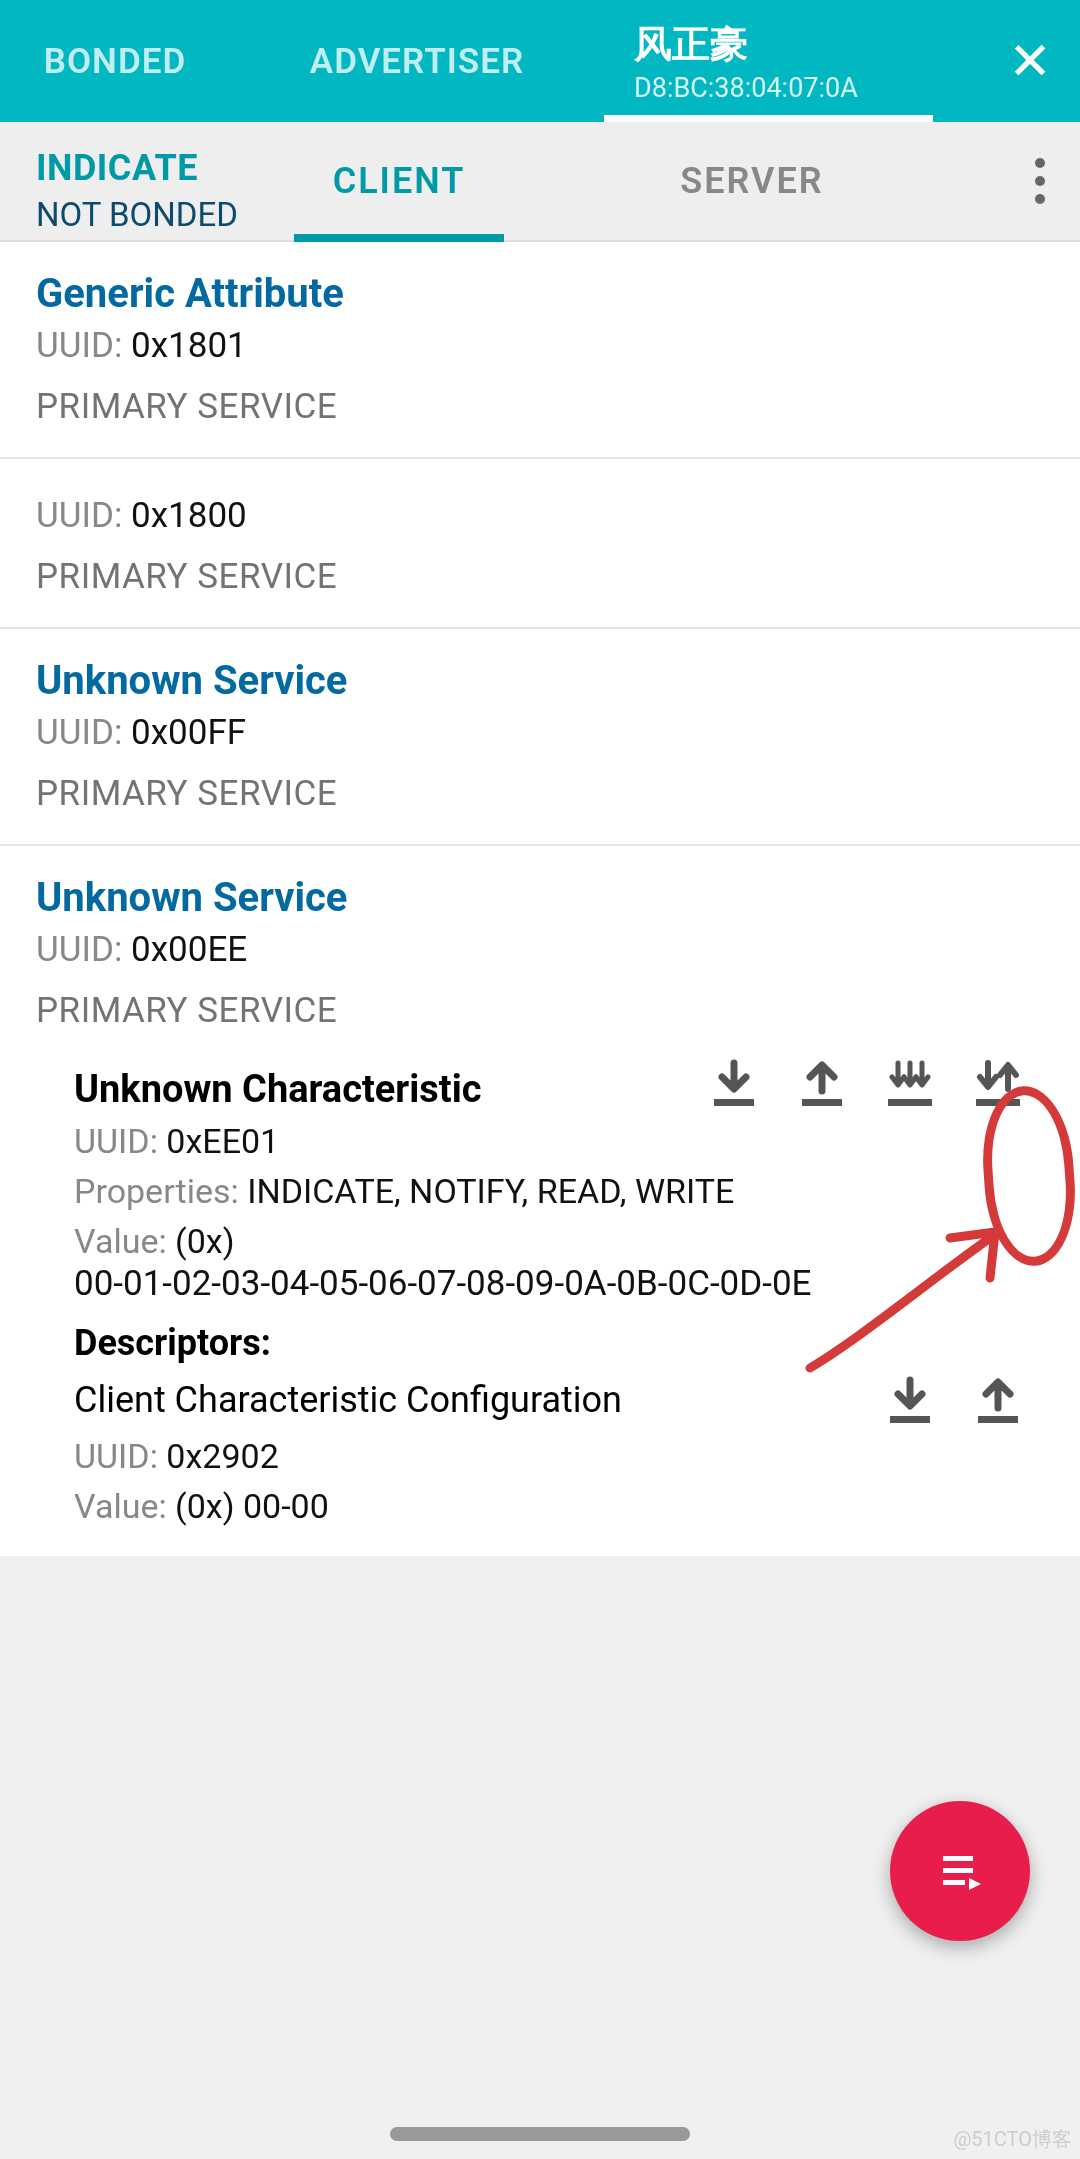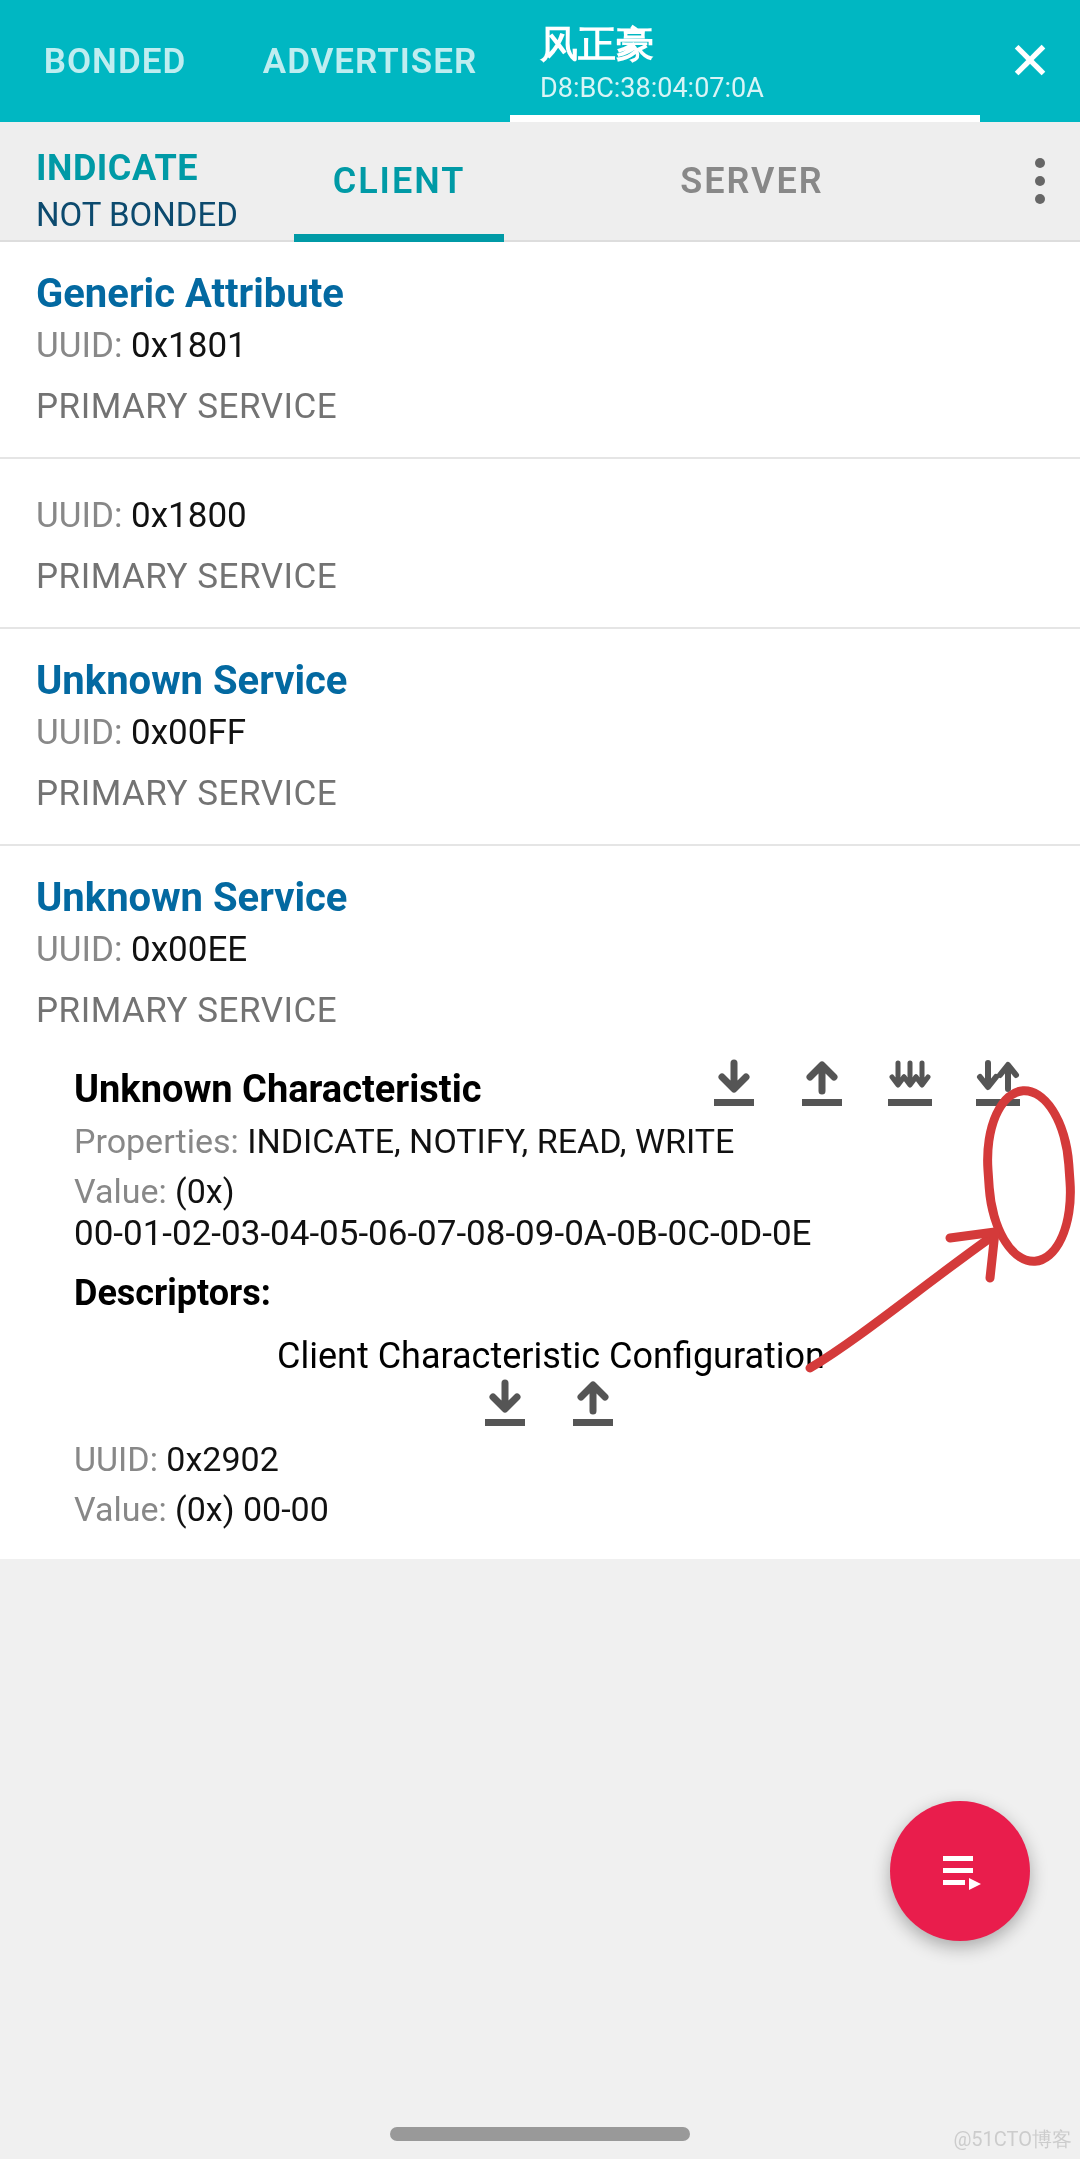--- a/index.html
+++ b/index.html
@@ -10,20 +10,21 @@
     background: #f0f0f0;
     position: relative;
     overflow: hidden;
   }
   .top-tabs {
     background: #00b7c2;
     height: 122px;
     display: flex;
     align-items: stretch;
     color: #fff;
+    gap: 47px;
   }
   .top-tab {
     display: flex;
     flex-direction: column;
     justify-content: center;
     align-items: center;
     font-weight: 600;
     font-size: 35px;
     letter-spacing: 1px;
     position: relative;
@@ -89,21 +90,21 @@
   .char-header { display:flex; align-items:flex-start; }
   .char-title { font-size:38px; font-weight:700; flex:1; padding-top:10px; }
   .char-actions { display:flex; gap:36px; align-items:flex-end; padding-right:4px; }
   .icon-btn {
     width:52px; height:52px; display:flex; align-items:flex-end; justify-content:center;
     position:relative;
   }
   .icon-btn svg { width:52px; height:52px; }
   .char-line { font-size:34px; margin-top:10px; }
   .descriptors-title { font-size:36px; font-weight:700; margin-top:18px; }
-  .descriptor-row { display:flex; align-items:center; margin-top:21px;flex-direction:column; }
+  .descriptor-row { display:flex; align-items:center; margin-top:10px; }
   .descriptor-name { font-size:36px; flex:1; }
   .descriptor-actions { display:flex; gap:36px; padding-right:4px; }
   .fab {
     position:absolute; right:50px; bottom:218px;
     width:140px; height:140px; border-radius:50%;
     background:#e91d4c;
     display:flex; align-items:center; justify-content:center;
     box-shadow: 0 6px 18px rgba(0,0,0,0.3);
   }
   .fab svg { width:50px; height:50px; }
@@ -234,20 +235,24 @@
           <svg viewBox="0 0 52 52">
             <path d="M16 6 L16 28 M8 20 L16 30 L24 20" stroke="#555" stroke-width="6" fill="none" stroke-linecap="round" stroke-linejoin="round"></path>
             <path d="M36 32 L36 10 M28 18 L36 8 L44 18" stroke="#555" stroke-width="6" fill="none" stroke-linecap="round" stroke-linejoin="round"></path>
             <rect x="4" y="42" width="44" height="7" fill="#555"></rect>
           </svg>
         </div>
       </div>
     </div>
 
     <div class="char-line">
+      <span class="label-muted">UUID:</span>
+      <span class="value-dark">0xEE01</span>
+    </div>
+    <div class="char-line">
       <span class="label-muted">Properties:</span>
       <span class="value-dark">INDICATE, NOTIFY, READ, WRITE</span>
     </div>
     <div class="char-line">
       <span class="label-muted">Value:</span>
       <span class="value-dark">(0x)</span>
     </div>
     <div class="char-line" style="margin-top:2px">
       <span class="value-dark" style="font-size:35px">00-01-02-03-04-05-06-07-08-09-0A-0B-0C-0D-0E</span>
     </div>

